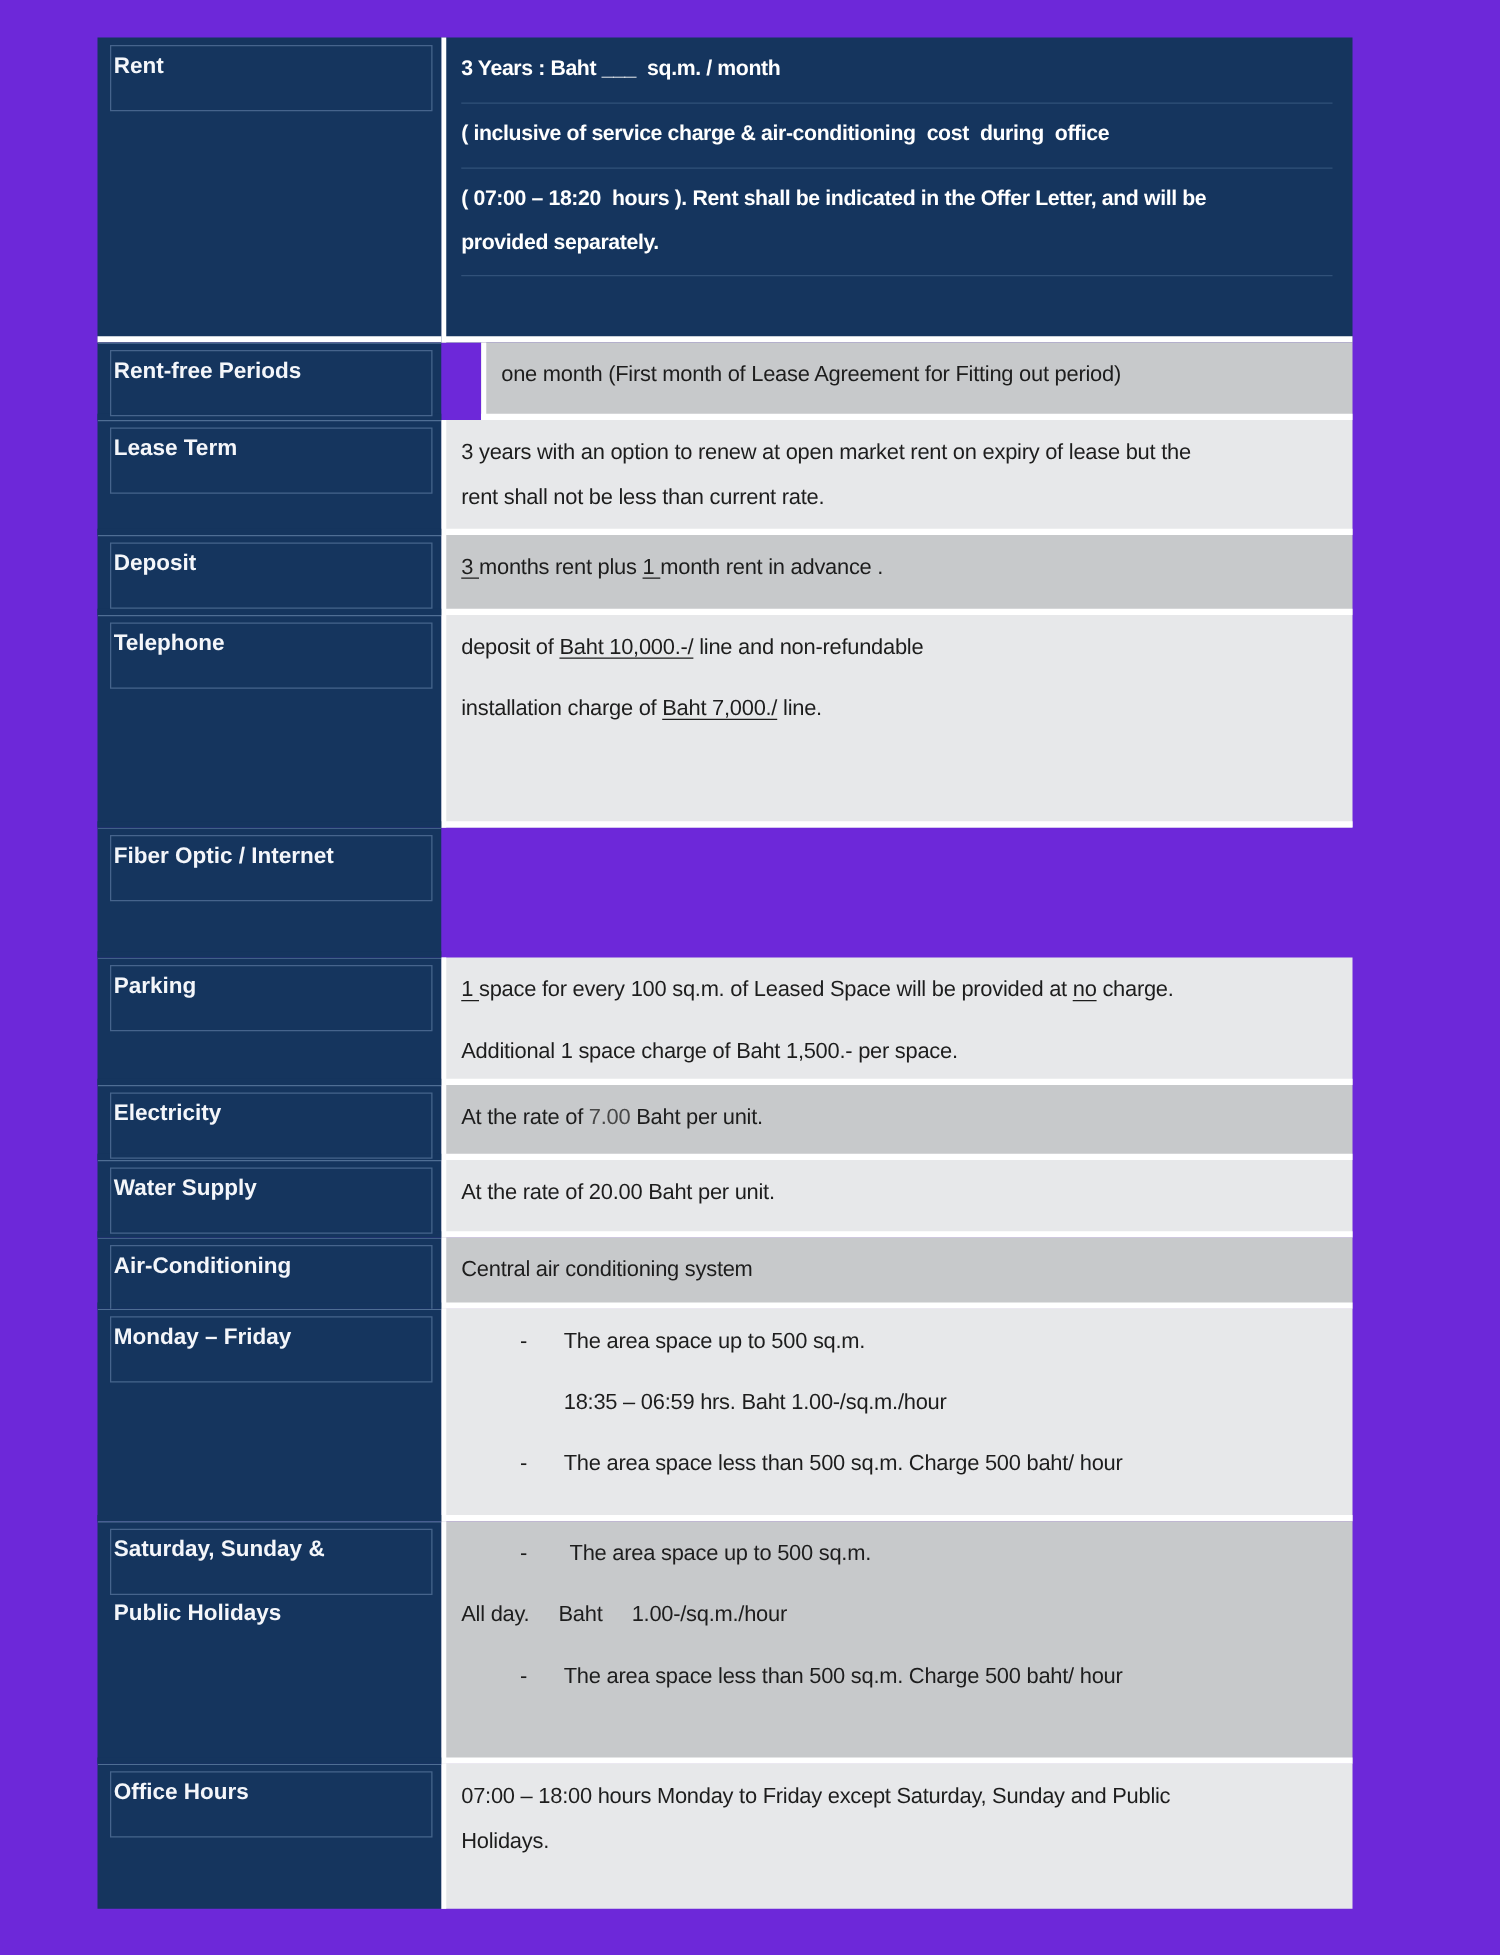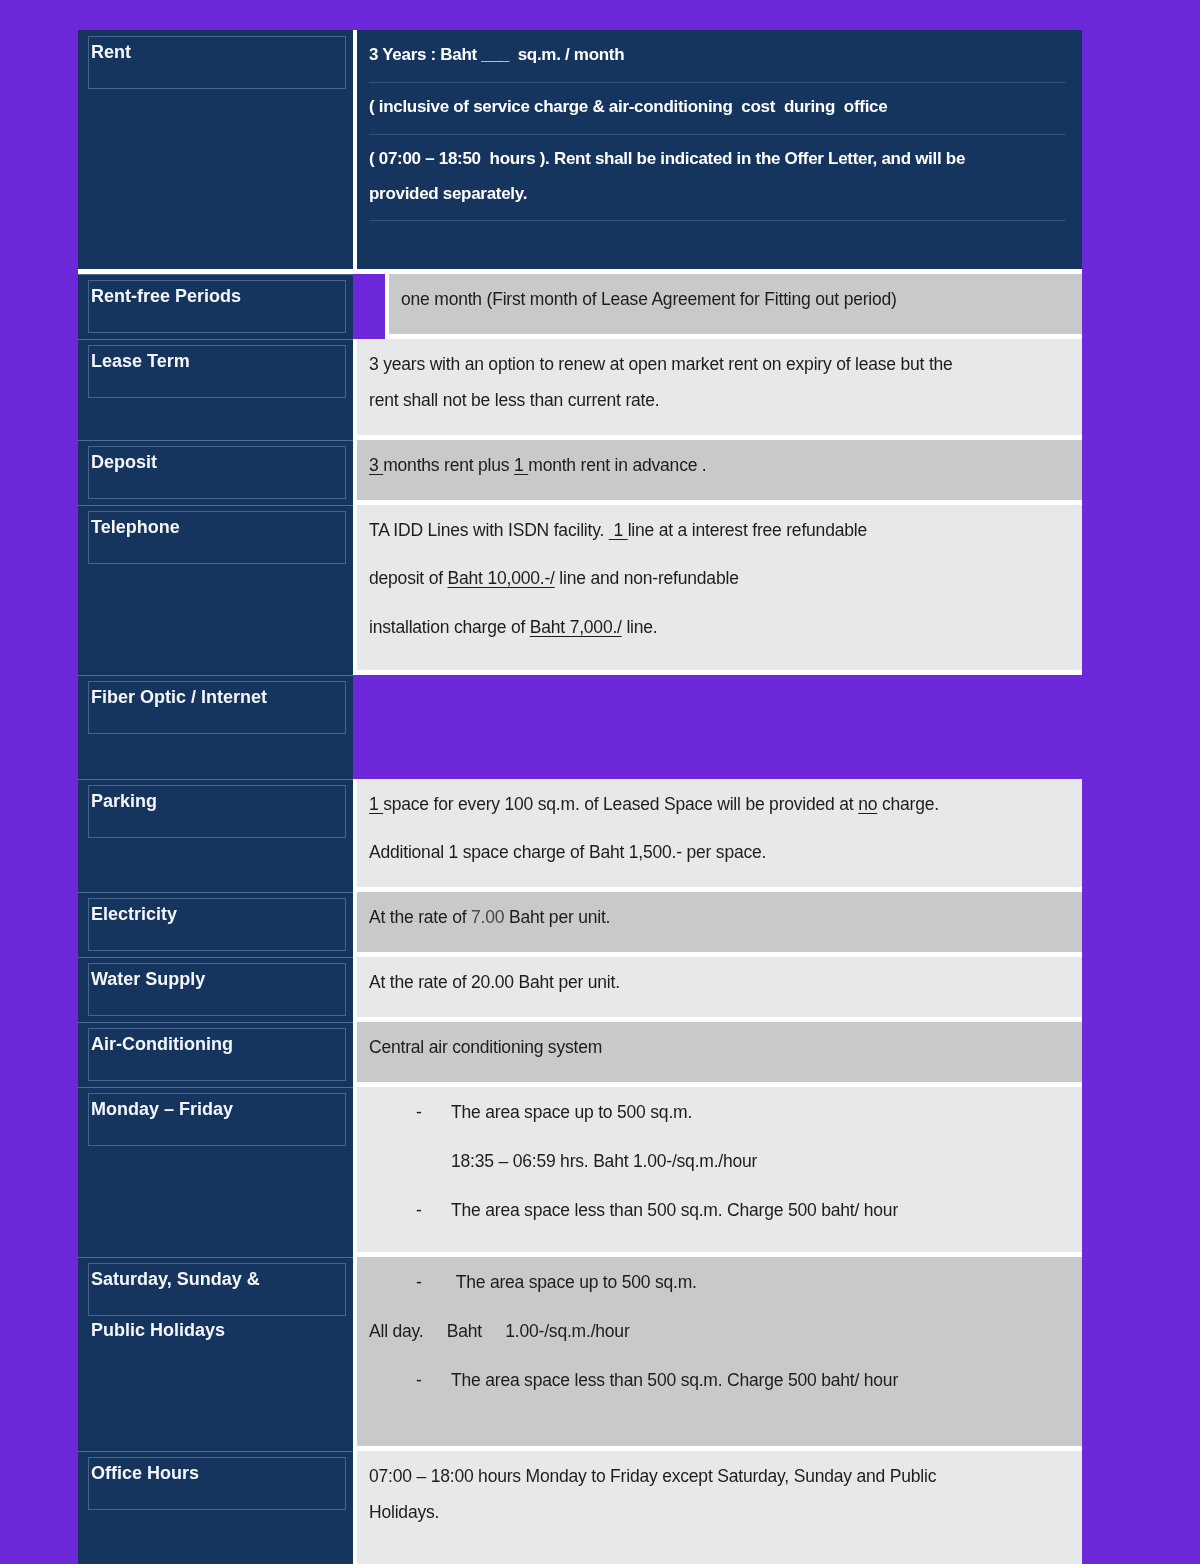--- a/index.html
+++ b/index.html
@@ -30,21 +30,21 @@
     pointer-events:none;
   }
   .row + .row .label-cell{box-shadow:inset 0 1px 0 rgba(150,180,216,0.45);}
   .label-line{line-height:1.45;white-space:pre-wrap;}
   .label-line + .label-line{margin-top:25px;}
 
   .value-cell{
     flex:1 1 auto;
     border-left:4px solid #ffffff;
     border-bottom:5px solid #ffffff;
-    padding:8px 16px 16px 12px;
+    padding:8px 16px 4px 12px;
     font-size:17.5px;color:#1d1d1d;
     letter-spacing:-0.2px;
   }
   .v-navy .value-cell{
     background:#15355e;color:#ffffff;font-weight:bold;
     font-size:17px;letter-spacing:-0.3px;
   }
   .v-navy .label-cell{border-bottom-color:#ffffff;}
   .v-dark  .value-cell{background:#c7c9cb;}
   .v-light .value-cell{background:#e7e8ea;}
@@ -85,21 +85,21 @@
 
 <div class="page">
   <div class="lease-table">
   <div class="row v-navy">
     <div class="cell label-cell">
           <div class="label-line">Rent</div>
         </div>
     <div class="cell value-cell">
           <div class="line"><span>3 Years : Baht ___  sq.m. / month</span></div>
           <div class="line"><span>( inclusive of service charge &amp; air-conditioning  cost  during  office</span></div>
-          <div class="line"><span>( 07:00 – 18:50  hours ). Rent shall be indicated in the Offer Letter, and will be
+          <div class="line"><span>( 07:00 – 18:20  hours ). Rent shall be indicated in the Offer Letter, and will be
 provided separately.</span></div>
         </div>
   </div>
 
   <div class="row v-dark">
     <div class="cell label-cell">
           <div class="label-line">Rent-free Periods</div>
         </div>
     <div class="cell value-cell">
           <div class="line"><span>one month (First month of Lease Agreement for Fitting out period)</span></div>
@@ -123,21 +123,20 @@
     <div class="cell value-cell">
           <div class="line"><span class="u">3 </span><span>months rent plus </span><span class="u">1 </span><span>month rent in advance .</span></div>
         </div>
   </div>
 
   <div class="row v-light">
     <div class="cell label-cell">
           <div class="label-line">Telephone</div>
         </div>
     <div class="cell value-cell">
-          <div class="line"><span>TA IDD Lines with ISDN facility. </span><span class="u"> 1 </span><span>line at a interest free refundable</span></div>
           <div class="line"><span>deposit of </span><span class="u">Baht 10,000.-/</span><span> line and non-refundable</span></div>
           <div class="line"><span>installation charge of </span><span class="u">Baht 7,000./</span><span> line.</span></div>
         </div>
   </div>
 
   <div class="row v-dark">
     <div class="cell label-cell">
           <div class="label-line">Fiber Optic / Internet</div>
         </div>
   </div>

